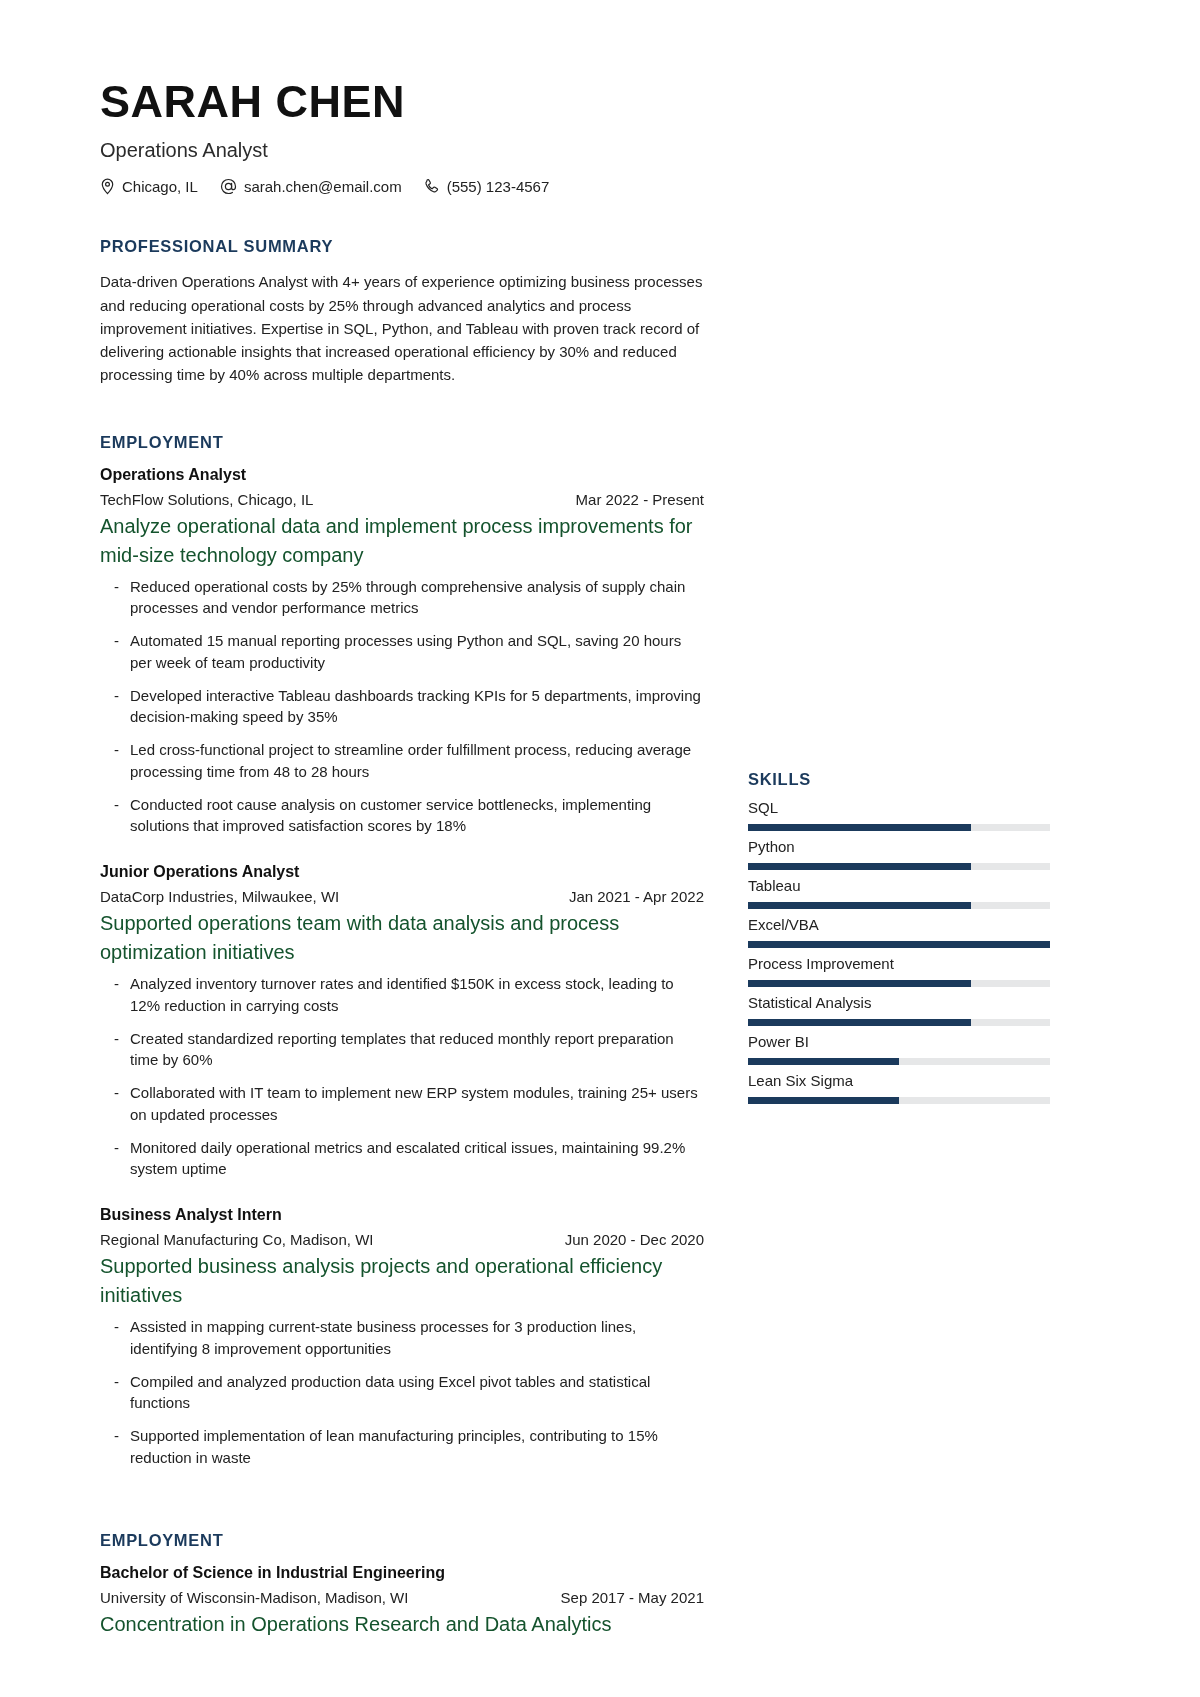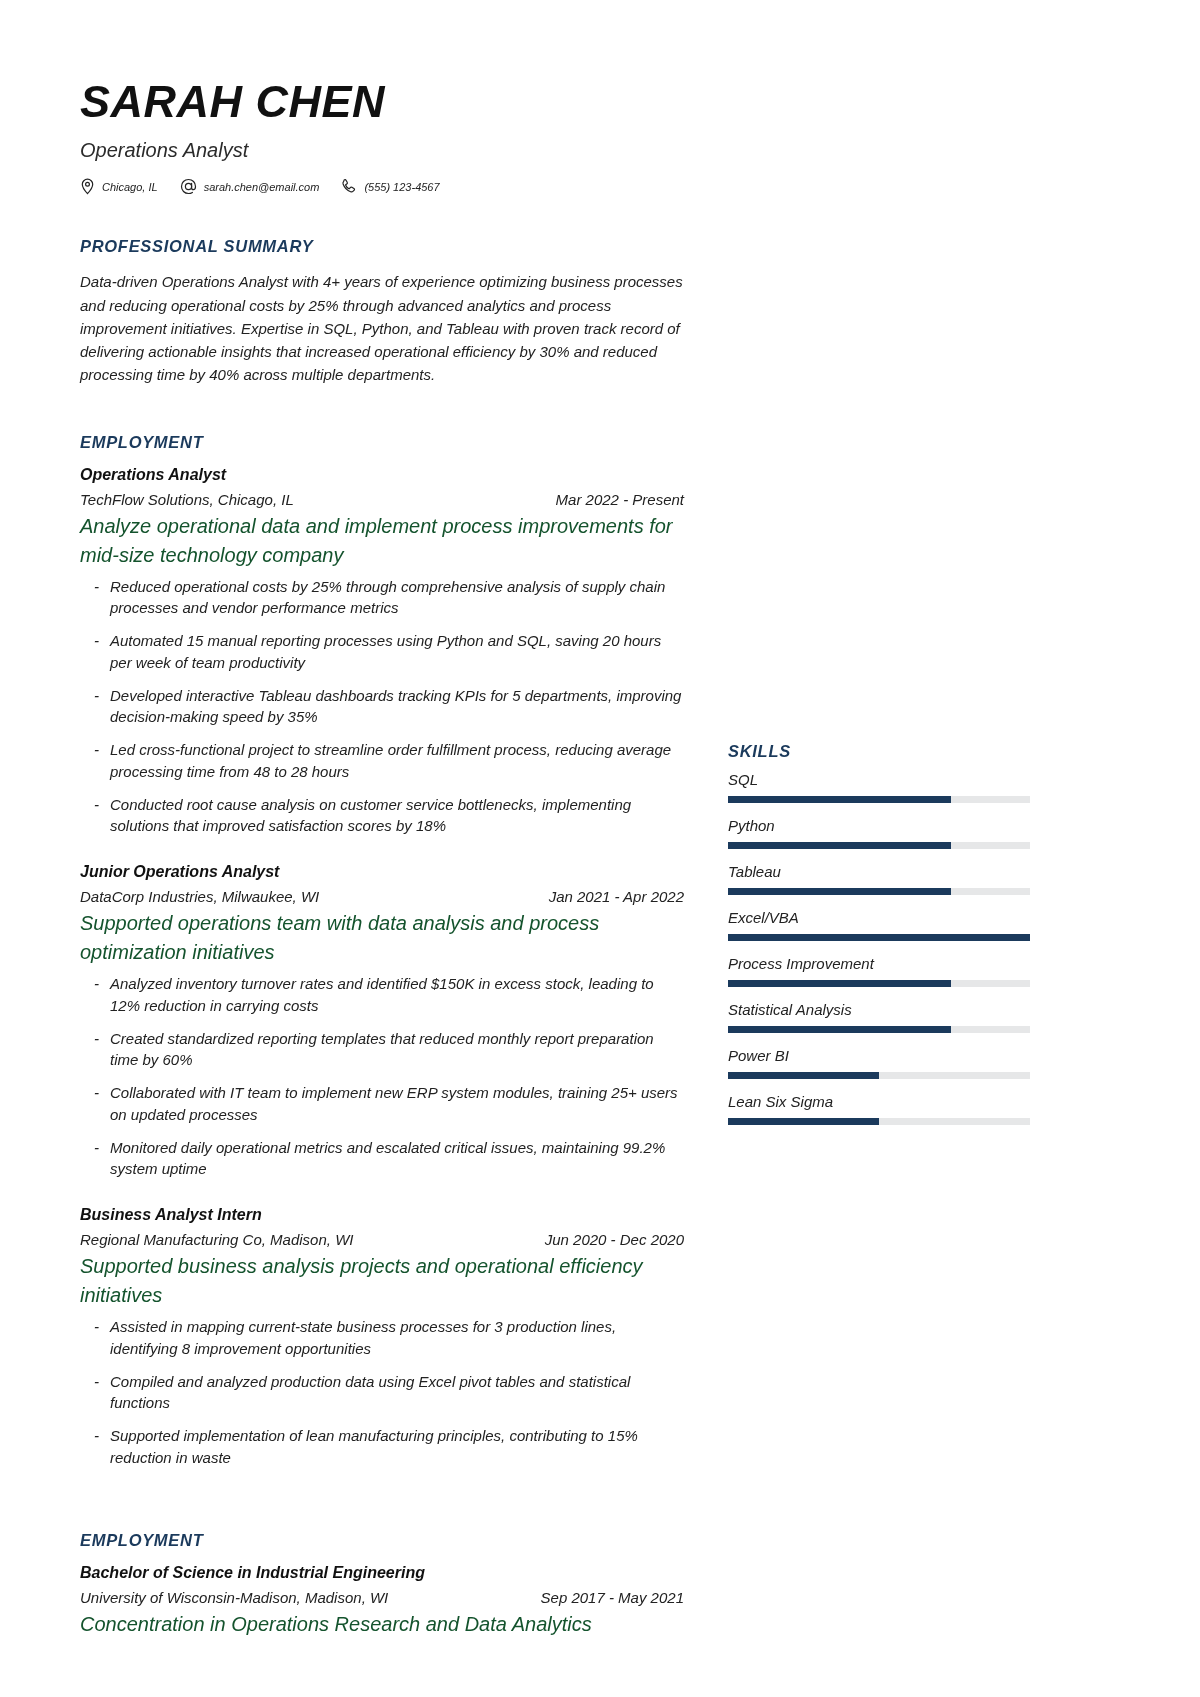--- a/index.html
+++ b/index.html
@@ -3,29 +3,29 @@
 <meta charset="utf-8">
 <style>
   * { margin:0; padding:0; box-sizing:border-box; }
   html, body { background:#ffffff; }
   body {
     width:1200px; height:1697px;
     font-family:"Liberation Sans", sans-serif;
     color:#1a1a1a;
     -webkit-font-smoothing:antialiased;
   }
-  .page { position:relative; width:956px; height:1697px; padding:78px 80px 0 80px;font-style:italic; }
+  .page { position:relative; width:956px; height:1697px; padding:78px 80px 0 100px; }
 
   
   .name {
     font-size:45px; font-weight:bold; letter-spacing:0.5px;
     color:#111111; line-height:1.05; margin-bottom:14px;
   }
   .headline { font-size:20px; color:#2b2b2b; font-weight:400; margin-bottom:16px; }
-  .contact-row { display:flex; align-items:center; gap:22px; font-size:11px; color:#222; }
+  .contact-row { display:flex; align-items:center; gap:22px; font-size:15px; color:#222; }
   .contact-item { display:flex; align-items:center; gap:7px; }
   .contact-item svg { display:block; }
 
   
   .cols { display:flex; gap:44px; margin-top:42px; align-items:center; }
   .col-main { width:604px; flex:none; }
   .col-side { width:302px; flex:none; }
 
   .sec-title {
     font-size:16.5px; font-weight:bold; color:#1b3a5c;
@@ -49,21 +49,21 @@
   ul.bullets li {
     position:relative; padding-left:30px; font-size:15px; line-height:1.45;
     color:#222; margin-bottom:11px;
   }
   ul.bullets li:last-child { margin-bottom:0; }
   ul.bullets li::before {
     content:"-"; position:absolute; left:14px; top:0; color:#222;
   }
 
   
-  .skill { margin-bottom:14px; }
+  .skill { margin-bottom:7px; }
   .skill-name { font-size:15px; color:#222; margin-bottom:8px; }
   .skill-track { width:302px; height:7px; background:#e6e7e8; }
   .skill-fill { height:7px; background:#1b3a5c; }
 </style>
 </head>
 <body>
 
 <div class="page">
 
   <div class="header">

